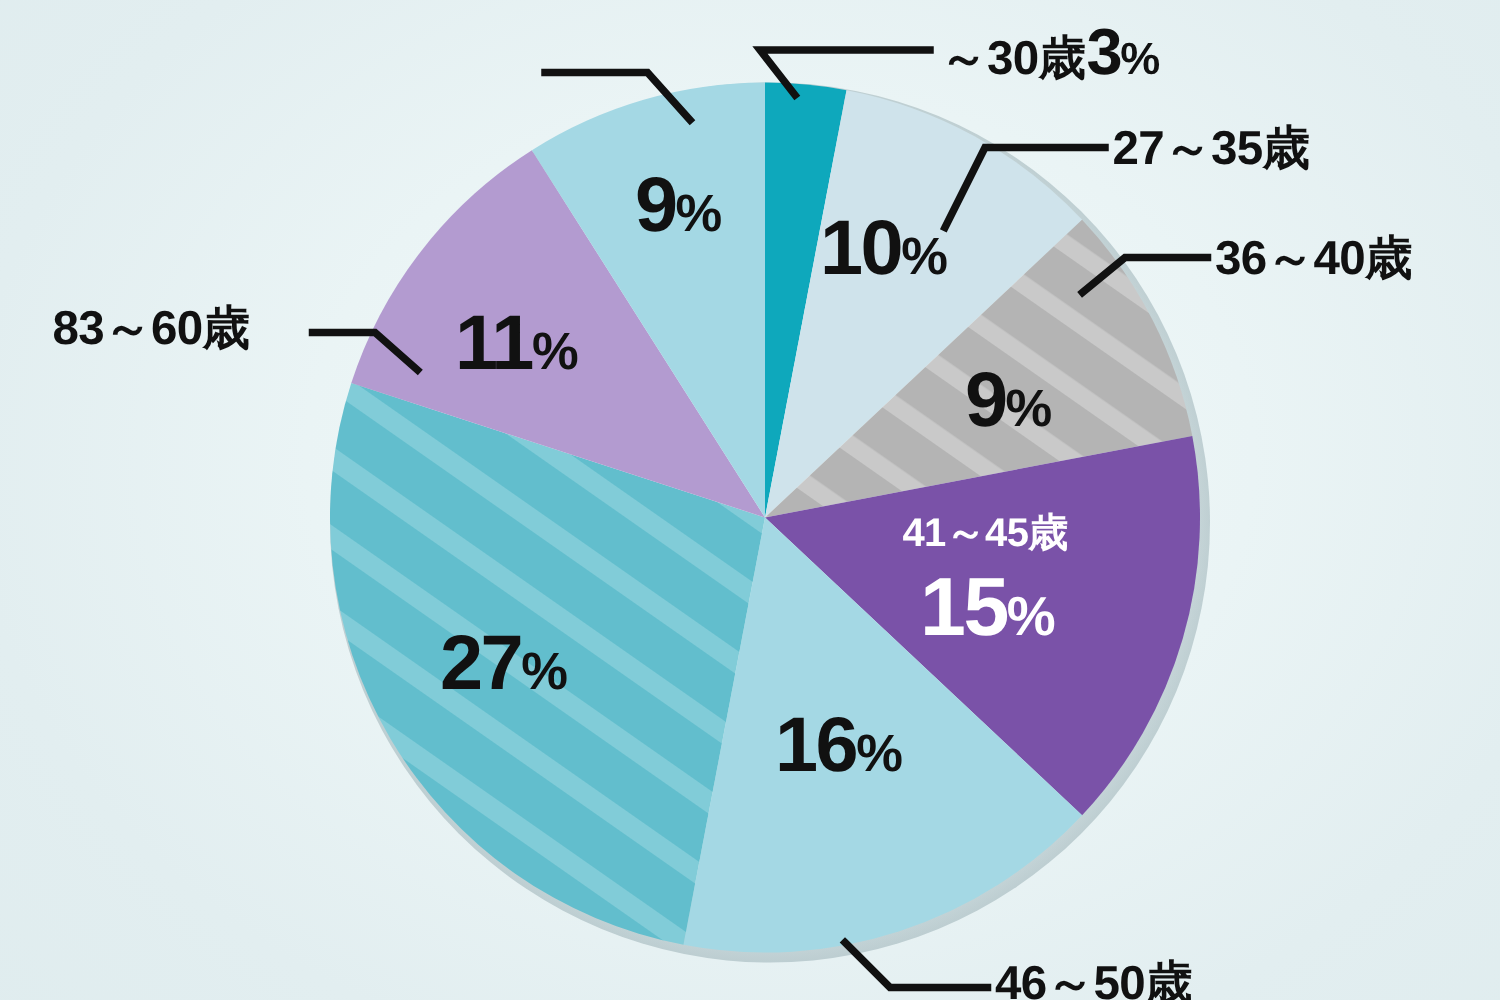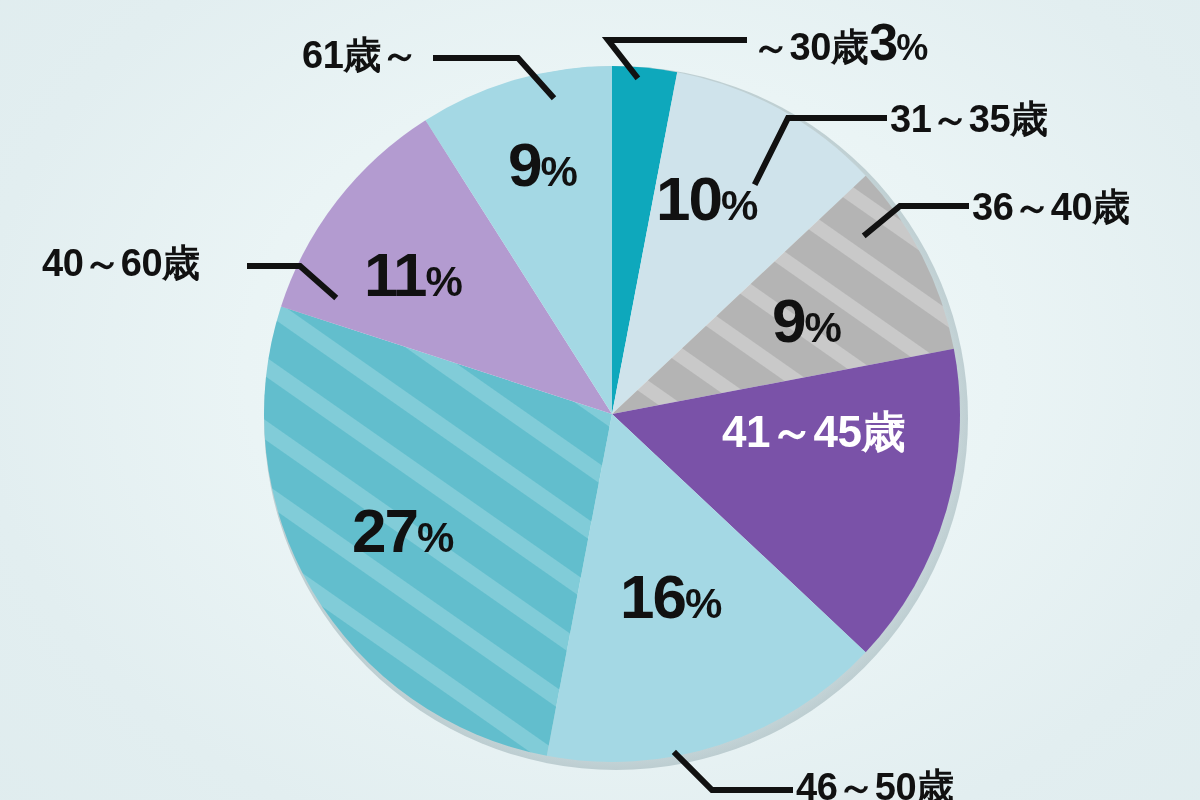--- a/index.html
+++ b/index.html
@@ -24,21 +24,21 @@
     font-weight:bold;
     color:#111111;
     letter-spacing:-0.5px;
     line-height:1;
   }
   .cat { font-size:38px; }
   .pct { font-size:62px; letter-spacing:-2px; }
   .pct .sym { font-size:42px; letter-spacing:-1px; }
   .pct-sm { font-size:52px; letter-spacing:-2px; }
   .pct-sm .sym { font-size:36px; }
-  .cat-white { font-size:44px; color:#ffffff; font-weight:bold; }
+  .cat-white { font-size:32px; color:#ffffff; font-weight:bold; }
   .pct-white { font-size:66px; color:#ffffff; font-weight:bold; letter-spacing:-2px; }
   .pct-white .sym { font-size:44px; }
 
   .inline-row { display:flex; align-items:baseline; gap:1px; }
 </style>
 </head>
 <body>
 
 <div id="stage">
 
@@ -79,32 +79,32 @@
       <polyline points="334,296 300,266 250,266"></polyline>
       <polyline points="552,96 518,58 436,58"></polyline>
     </g>
   </svg>
 
   <div class="cblabel inline-row" style="left:752px; top:16px;">
     <span class="cat">～30歳</span>
     <span class="pct-sm"><span>3</span><span class="sym">%</span></span>
   </div>
 
-  <div class="cblabel cat" style="left:890px; top:100px;">31～35歳</div>
+  <div class="cblabel cat" style="left:890px; top:100px;">27～35歳</div>
   <div class="cblabel pct" style="left:656px; top:168px;"><span>10</span><span class="sym">%</span></div>
 
   <div class="cblabel cat" style="left:972px; top:188px;">36～40歳</div>
   <div class="cblabel pct" style="left:772px; top:290px;"><span>9</span><span class="sym">%</span></div>
 
   <div class="cblabel cat-white" style="left:722px; top:410px;">41～45歳</div>
+  <div class="cblabel pct-white" style="left:736px; top:452px;"><span>15</span><span class="sym">%</span></div>
 
   <div class="cblabel cat" style="left:796px; top:768px;">46～50歳</div>
   <div class="cblabel pct" style="left:620px; top:566px;text-align:center;"><span>16</span><span class="sym">%</span></div>
 
   <div class="cblabel pct" style="left:352px; top:500px;"><span>27</span><span class="sym">%</span></div>
 
-  <div class="cblabel cat" style="left:42px; top:244px;">40～60歳</div>
+  <div class="cblabel cat" style="left:42px; top:244px;">83～60歳</div>
   <div class="cblabel pct" style="left:364px; top:244px;"><span>11</span><span class="sym">%</span></div>
 
-  <div class="cblabel cat" style="left:302px; top:36px;">61歳～</div>
   <div class="cblabel pct" style="left:508px; top:134px;"><span>9</span><span class="sym">%</span></div>
 
 </div>
 
 </body></html>

